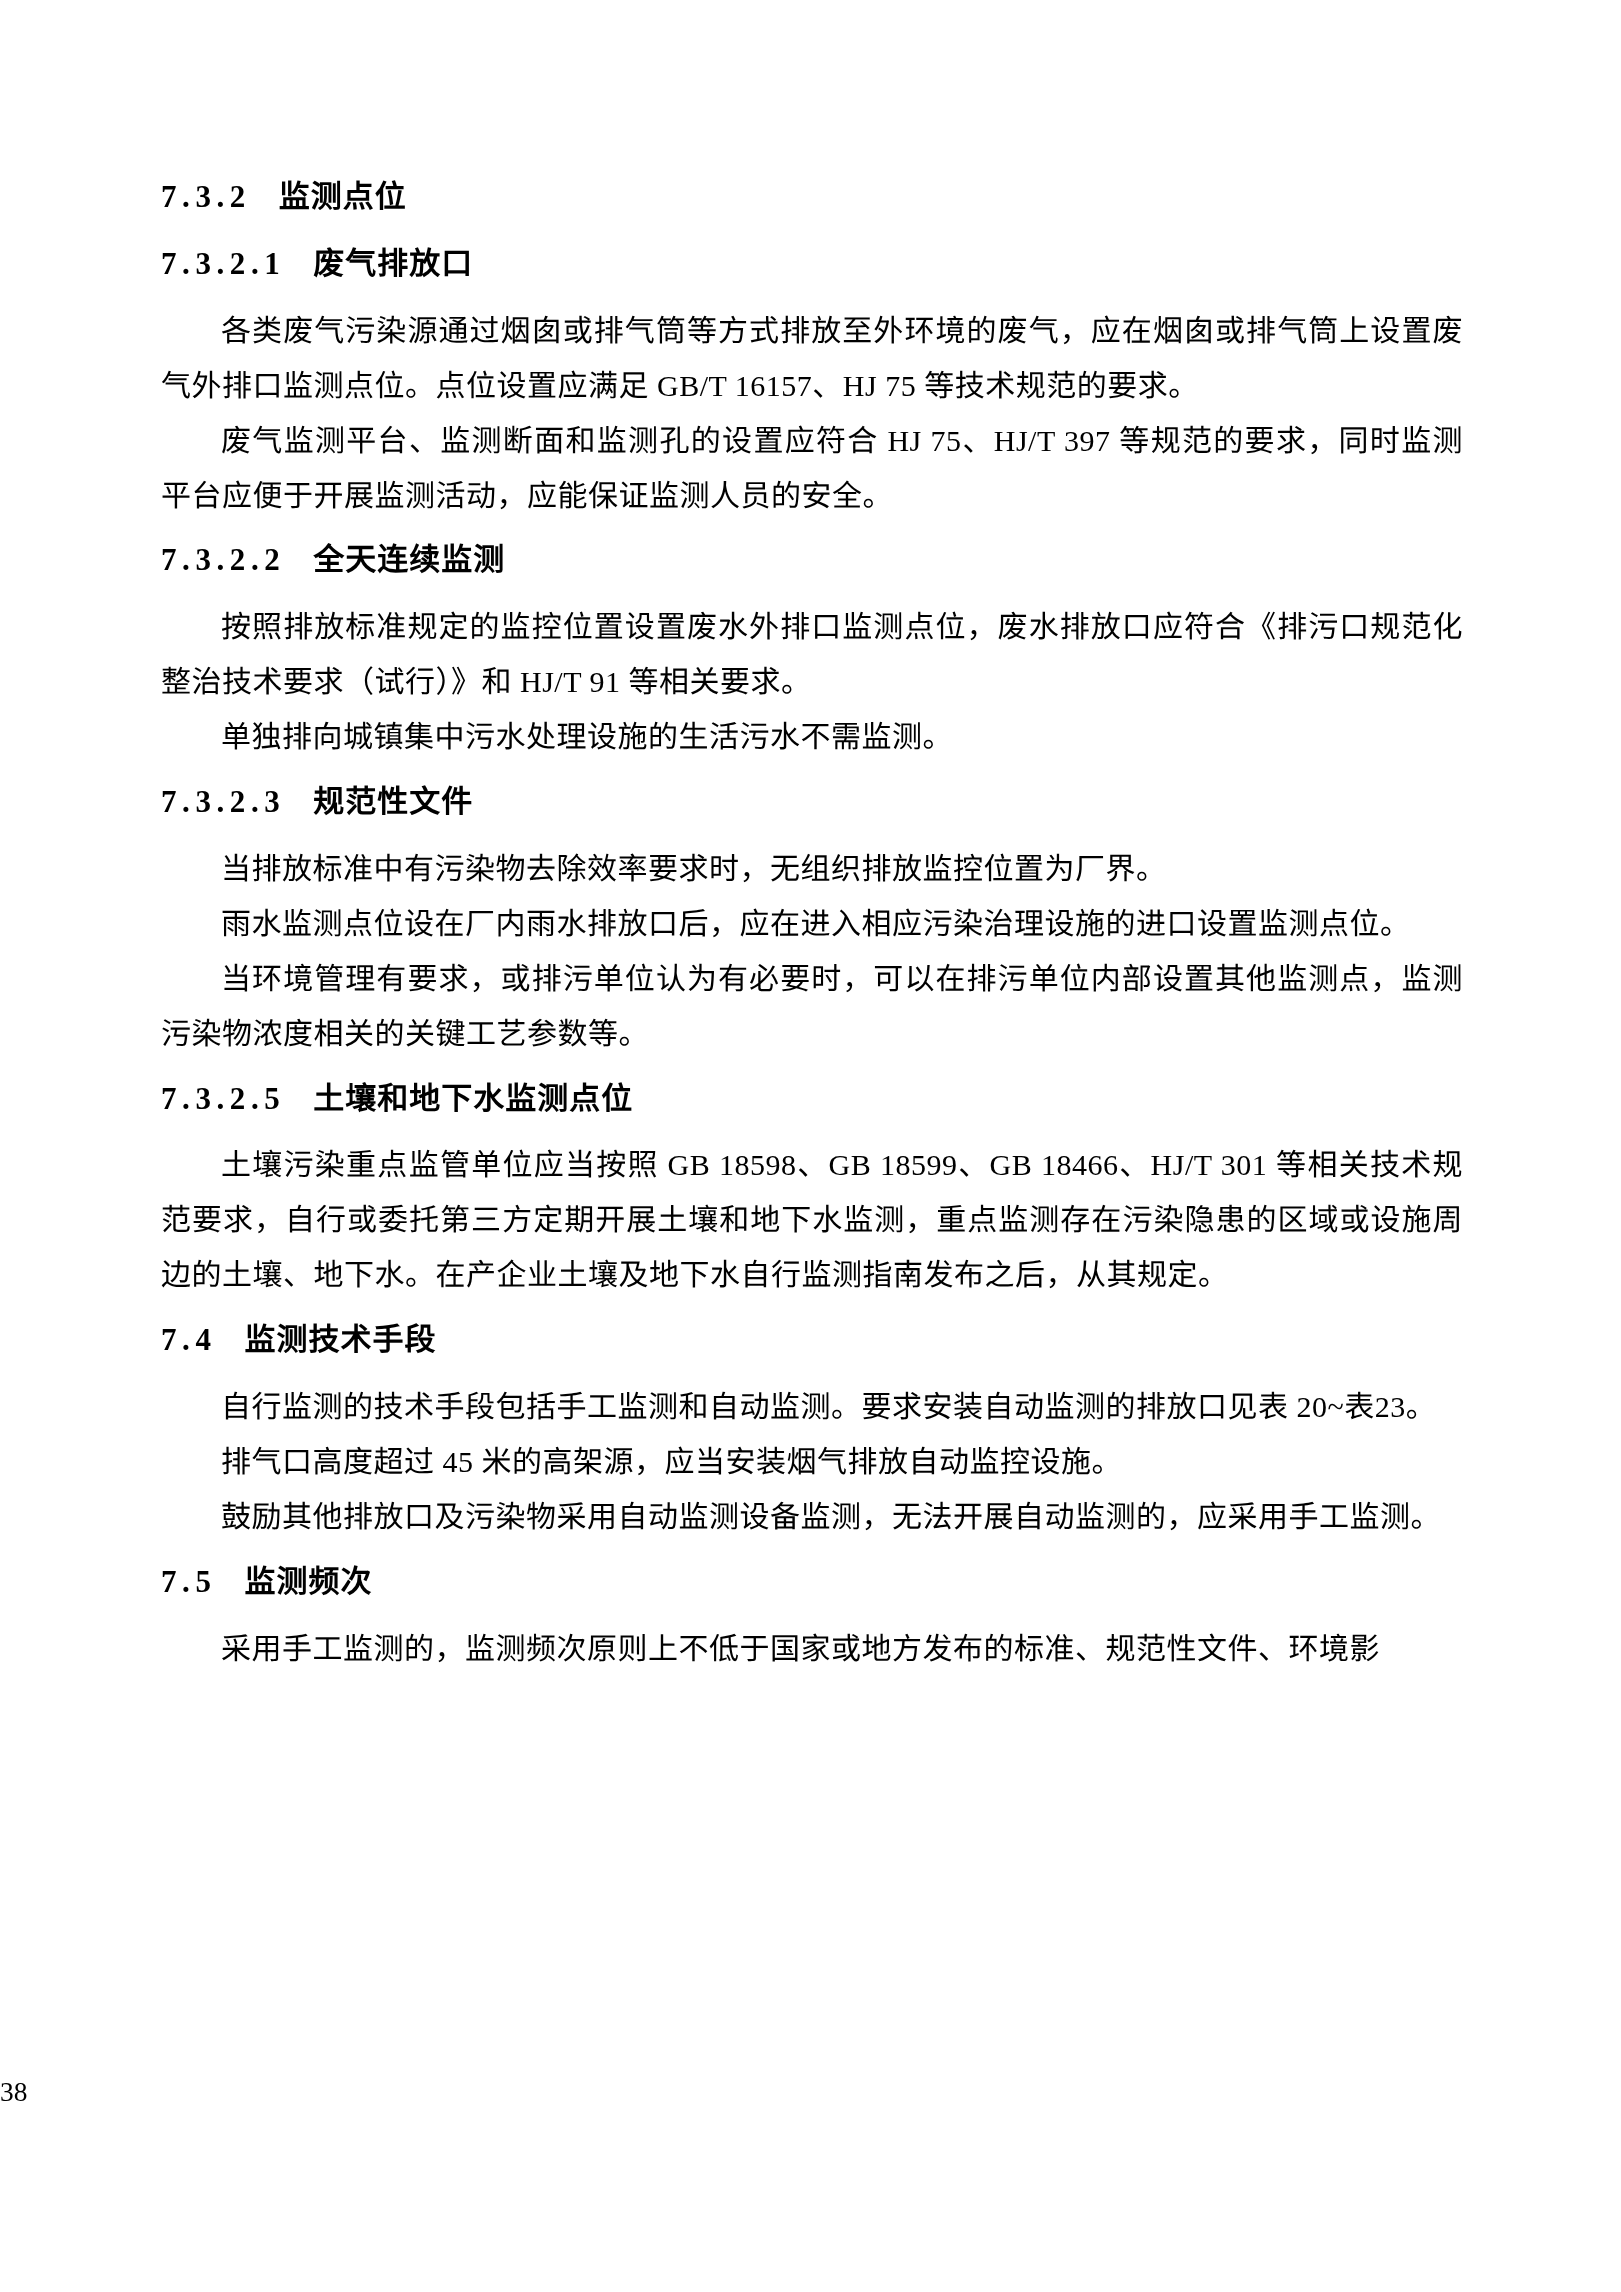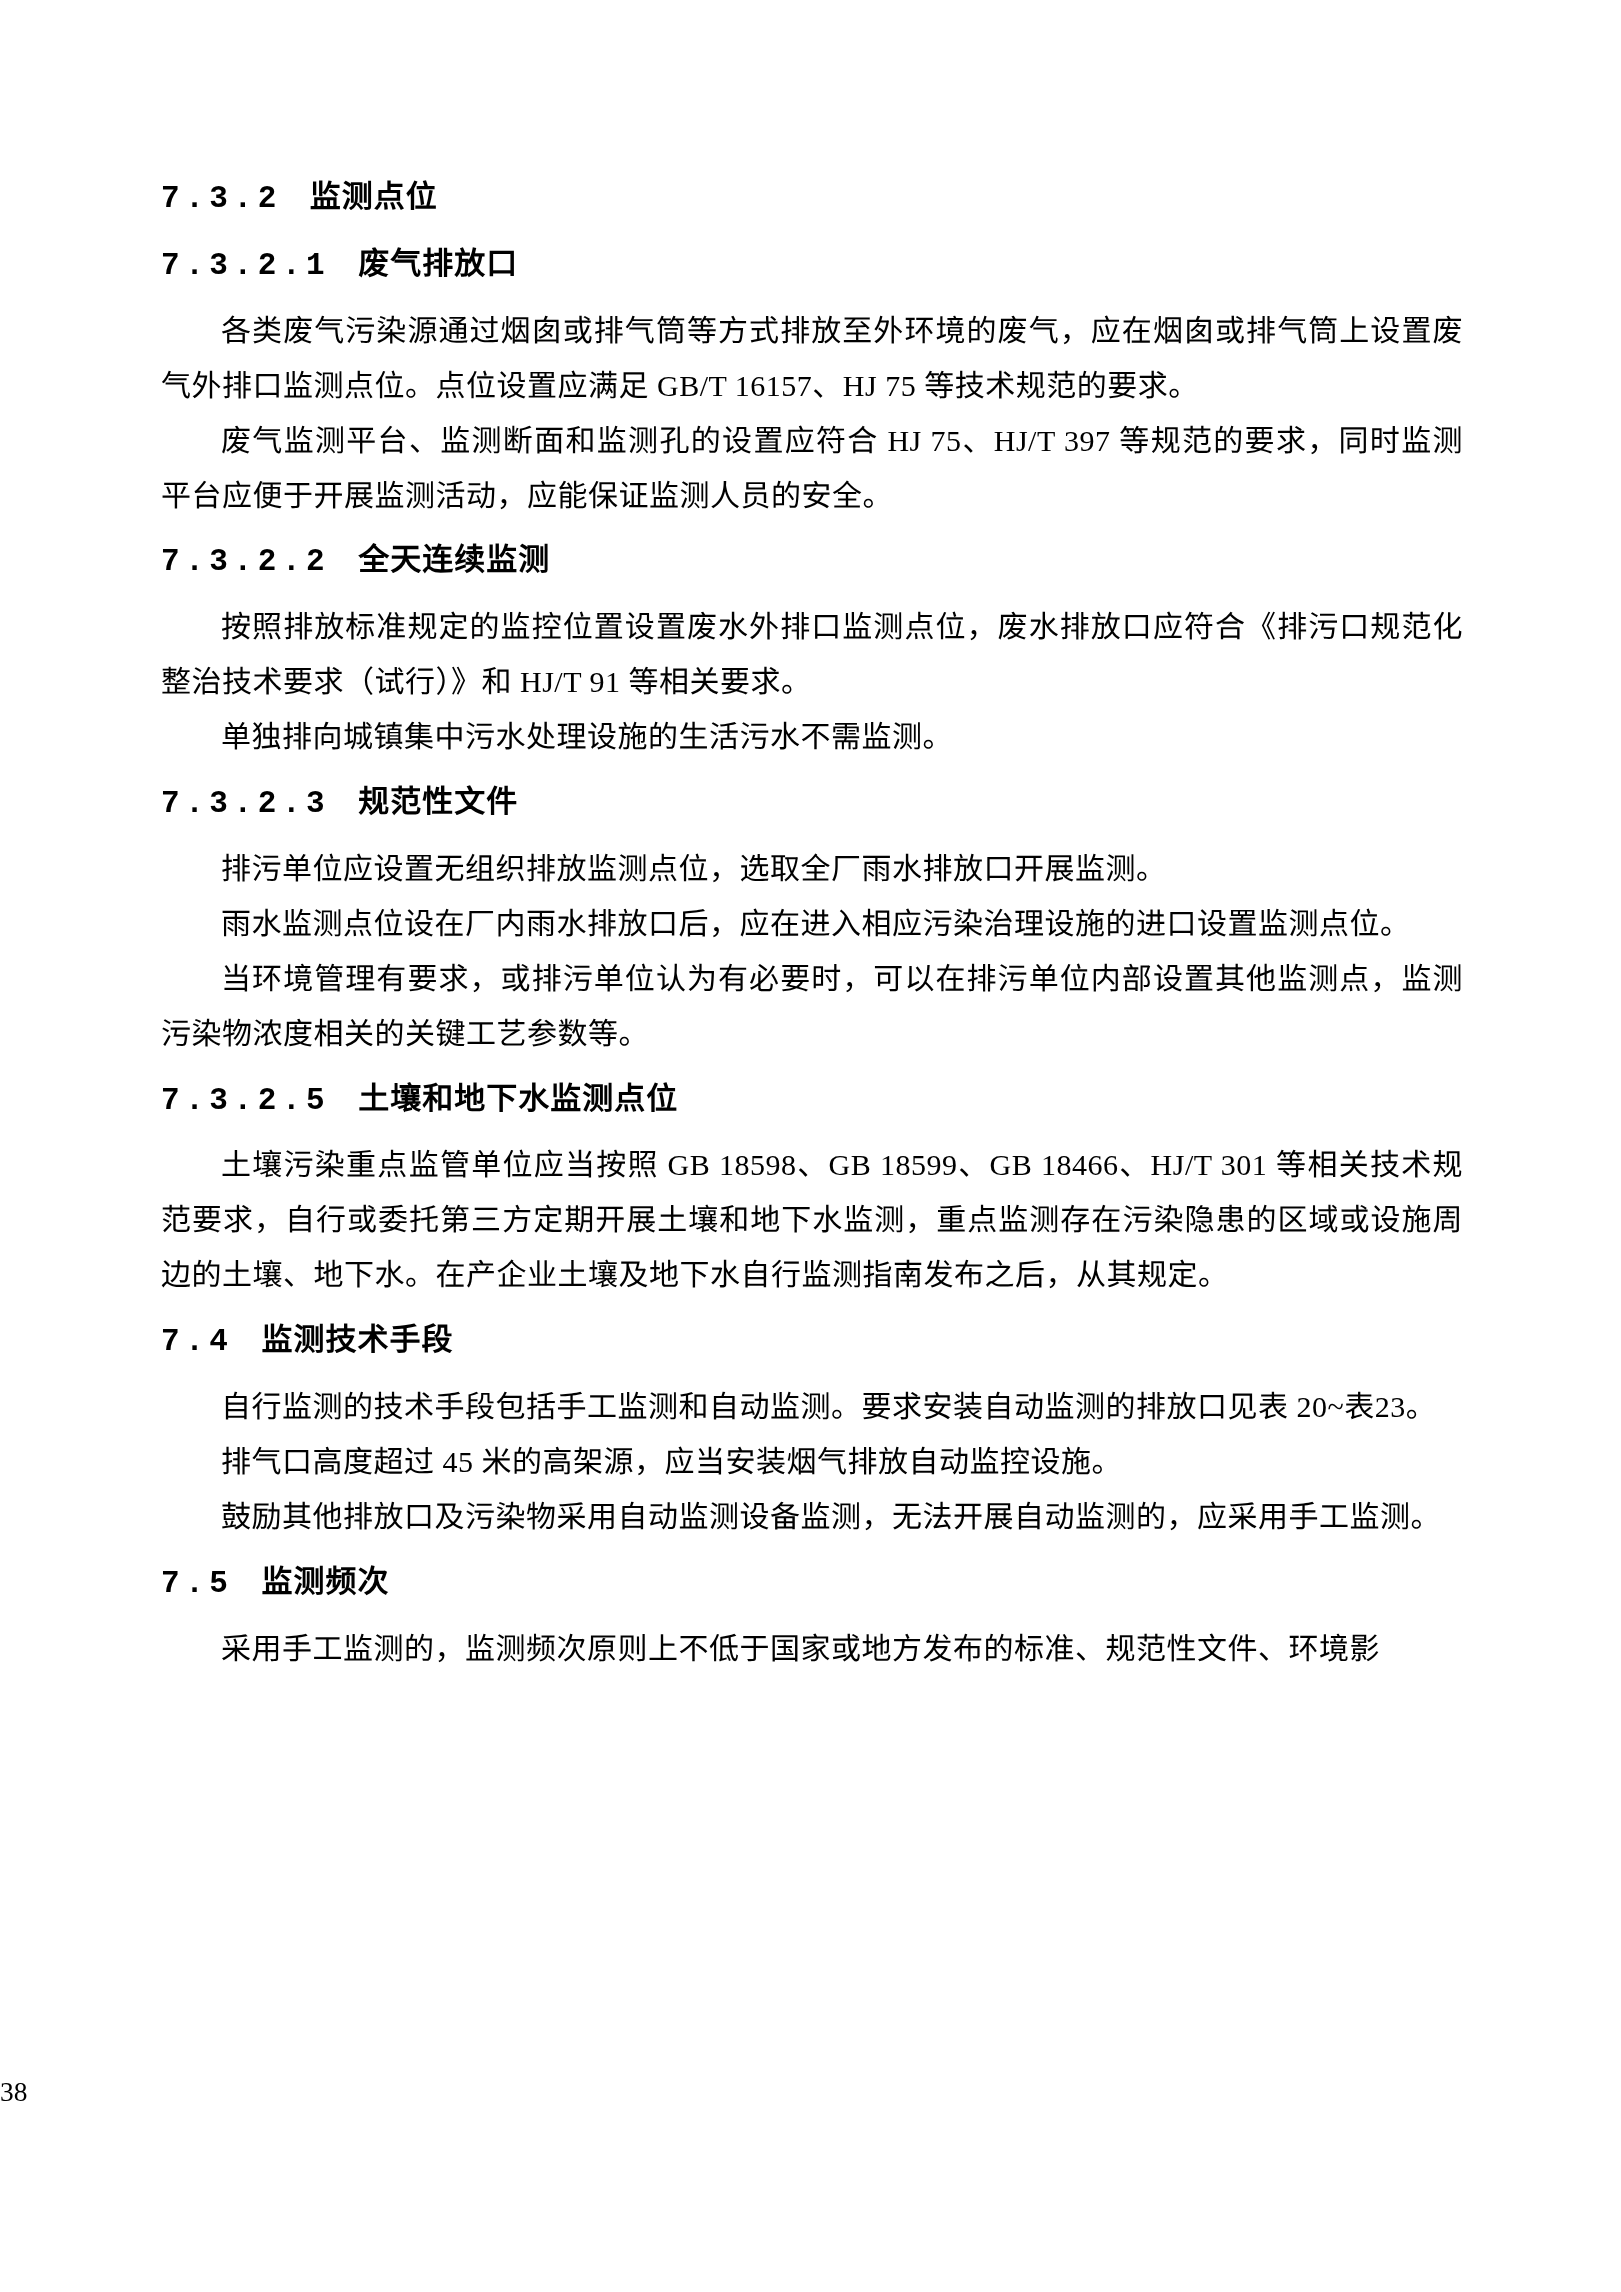--- a/index.html
+++ b/index.html
@@ -28,21 +28,21 @@
     font-size: 31px;
     line-height: 55px;
     font-weight: bold;
     margin: 9.8px 0 9.8px 0;
     white-space: nowrap;
   }
   .heading:first-child {
     margin-top: 0;
   }
   .h-num {
-    font-family: Liberation Mono, monospace;
+    font-family: Liberation Serif, serif;
     letter-spacing: 0.18em;
     margin-right: 0.9em;
   }
   .h-title {
     font-family: Liberation Mono, monospace;
     letter-spacing: 1px;
   }
   .para {
     margin: 0;
     font-size: 30px;
@@ -84,21 +84,21 @@
 
   <p class="para">按照排放标准规定的监控位置设置废水外排口监测点位，废水排放口应符合《排污口规范化整治技术要求（试行）》和 HJ/T 91 等相关要求。</p>
 
   <p class="para">单独排向城镇集中污水处理设施的生活污水不需监测。</p>
 
 
   <h2 class="heading lv4">
     <span class="h-num">7.3.2.3</span><span class="h-title">规范性文件</span>
   </h2>
 
-  <p class="para">排污单位应设置无组织排放监测点位，选取全厂雨水排放口开展监测。</p>
+  <p class="para">当排放标准中有污染物去除效率要求时，无组织排放监控位置为厂界。</p>
 
 
   <p class="para">雨水监测点位设在厂内雨水排放口后，应在进入相应污染治理设施的进口设置监测点位。</p>
 
   <p class="para">当环境管理有要求，或排污单位认为有必要时，可以在排污单位内部设置其他监测点，监测污染物浓度相关的关键工艺参数等。</p>
 
   <h2 class="heading lv4">
     <span class="h-num">7.3.2.5</span><span class="h-title">土壤和地下水监测点位</span>
   </h2>
 

